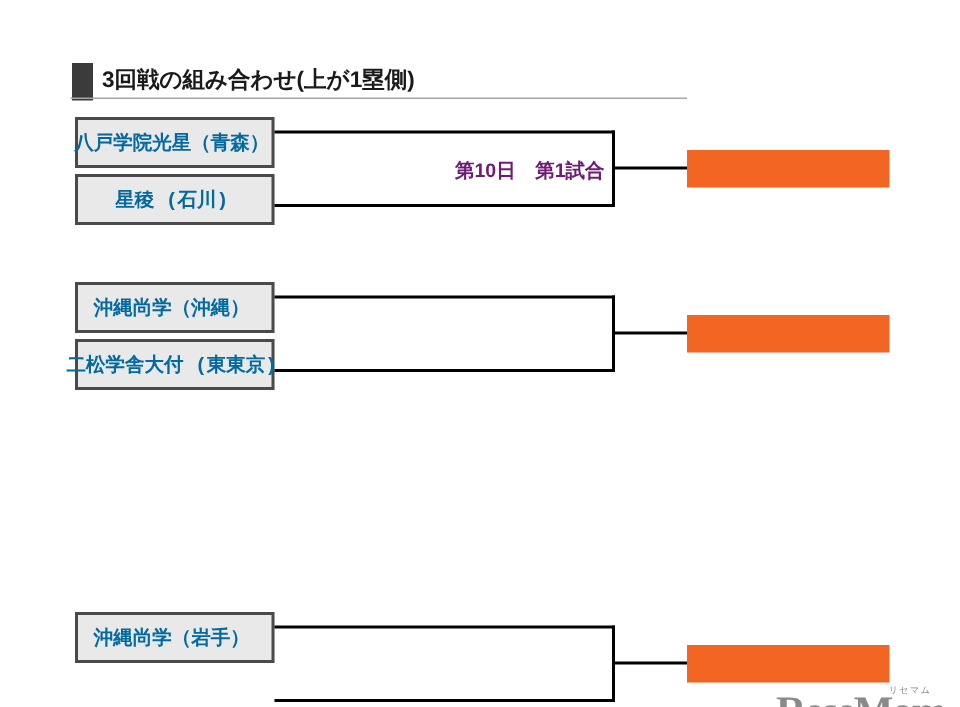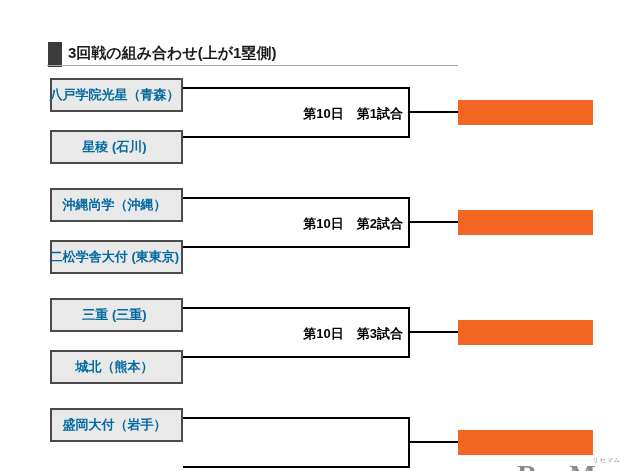--- a/index.html
+++ b/index.html
@@ -53,41 +53,41 @@
     display: flex;
     align-items: center;
     justify-content: center;
     padding-right: 4px;
     font-size: 13px;
     font-weight: bold;
     color: #0369a1;
     white-space: nowrap;
   }
   .team-box.top { top: 0; }
-  .team-box.bottom { top: 52px; }
+  .team-box.bottom { top: 38px; font-family: Liberation Mono, monospace; }
 
   .hline { position: absolute; height: 2px; background: #000; }
   .top-line    { left: 183px; top: 9px;  width: 227px; }
   .bottom-line { left: 183px; top: 58px; width: 227px; }
   .vline {
     position: absolute;
     left: 408px; top: 9px;
     width: 2px; height: 51px;
     background: #000;
   }
   .mid-line { left: 410px; top: 33px; width: 48px; }
 
   .game-label {
     position: absolute;
     left: 250px; top: 27px;
     width: 153px;
     text-align: right;
     font-size: 13px;
     font-weight: bold;
-    color: #000000;
+    color: #701a75;
     white-space: nowrap;
   }
   .winner-box {
     position: absolute;
     left: 458px; top: 22px;
     width: 135px; height: 25px;
     background: #f26522;
   }
 
   
@@ -139,42 +139,27 @@
     <div class="team-box top">
       <span>沖縄尚学（沖縄）</span>
     </div>
     <div class="team-box bottom">
       <span>二松学舎大付 (東東京)</span>
     </div>
     <div class="hline top-line"></div>
     <div class="hline bottom-line"></div>
     <div class="vline"></div>
     <div class="hline mid-line"></div>
-    <div class="game-label">第10日　第2試合</div>
     <div class="winner-box"></div>
   </div>
 
-  <div class="bracket" style="top:273px">
-    <div class="team-box top">
-      <span>三重 (三重)</span>
-    </div>
-    <div class="team-box bottom">
-      <span>城北（熊本）</span>
-    </div>
-    <div class="hline top-line"></div>
-    <div class="hline bottom-line"></div>
-    <div class="vline"></div>
-    <div class="hline mid-line"></div>
-    <div class="game-label">第10日　第3試合</div>
-    <div class="winner-box"></div>
-  </div>
 
   <div class="bracket" style="top:383px">
     <div class="team-box top">
-      <span>盛岡大付（岩手）</span>
+      <span>沖縄尚学（岩手）</span>
     </div>
     <div class="hline top-line"></div>
     <div class="hline bottom-line"></div>
     <div class="vline"></div>
     <div class="hline mid-line"></div>
     <div class="winner-box"></div>
   </div>
 
   <div class="logo">
     <span class="logo-ruby">リセマム</span>

